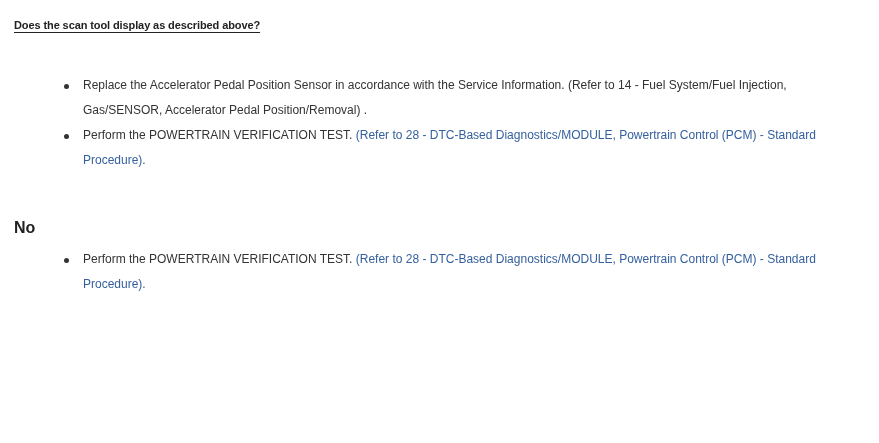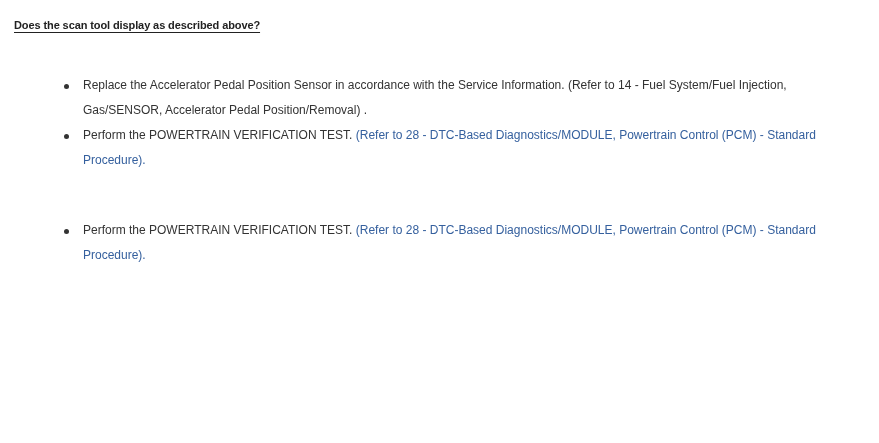--- a/index.html
+++ b/index.html
@@ -104,20 +104,21 @@
       </li>
 
       <li>
         <span class="bullet-dot"></span><span>Perform the POWERTRAIN VERIFICATION TEST.</span> <span class="ref-link">(Refer to 28 - DTC-Based Diagnostics/MODULE, Powertrain Control (PCM) - Standard Procedure).</span><span class="trail"></span>
       </li>
 
     </ul>
   </section>
 
   <section class="branch branch-no">
+    <div class="branch-label">No</div>
     <ul class="answer-list">
 
 
       <li>
         <span class="bullet-dot"></span><span>Perform the POWERTRAIN VERIFICATION TEST.</span> <span class="ref-link">(Refer to 28 - DTC-Based Diagnostics/MODULE, Powertrain Control (PCM) - Standard Procedure).</span><span class="trail"></span>
       </li>
 
     </ul>
   </section>
 

